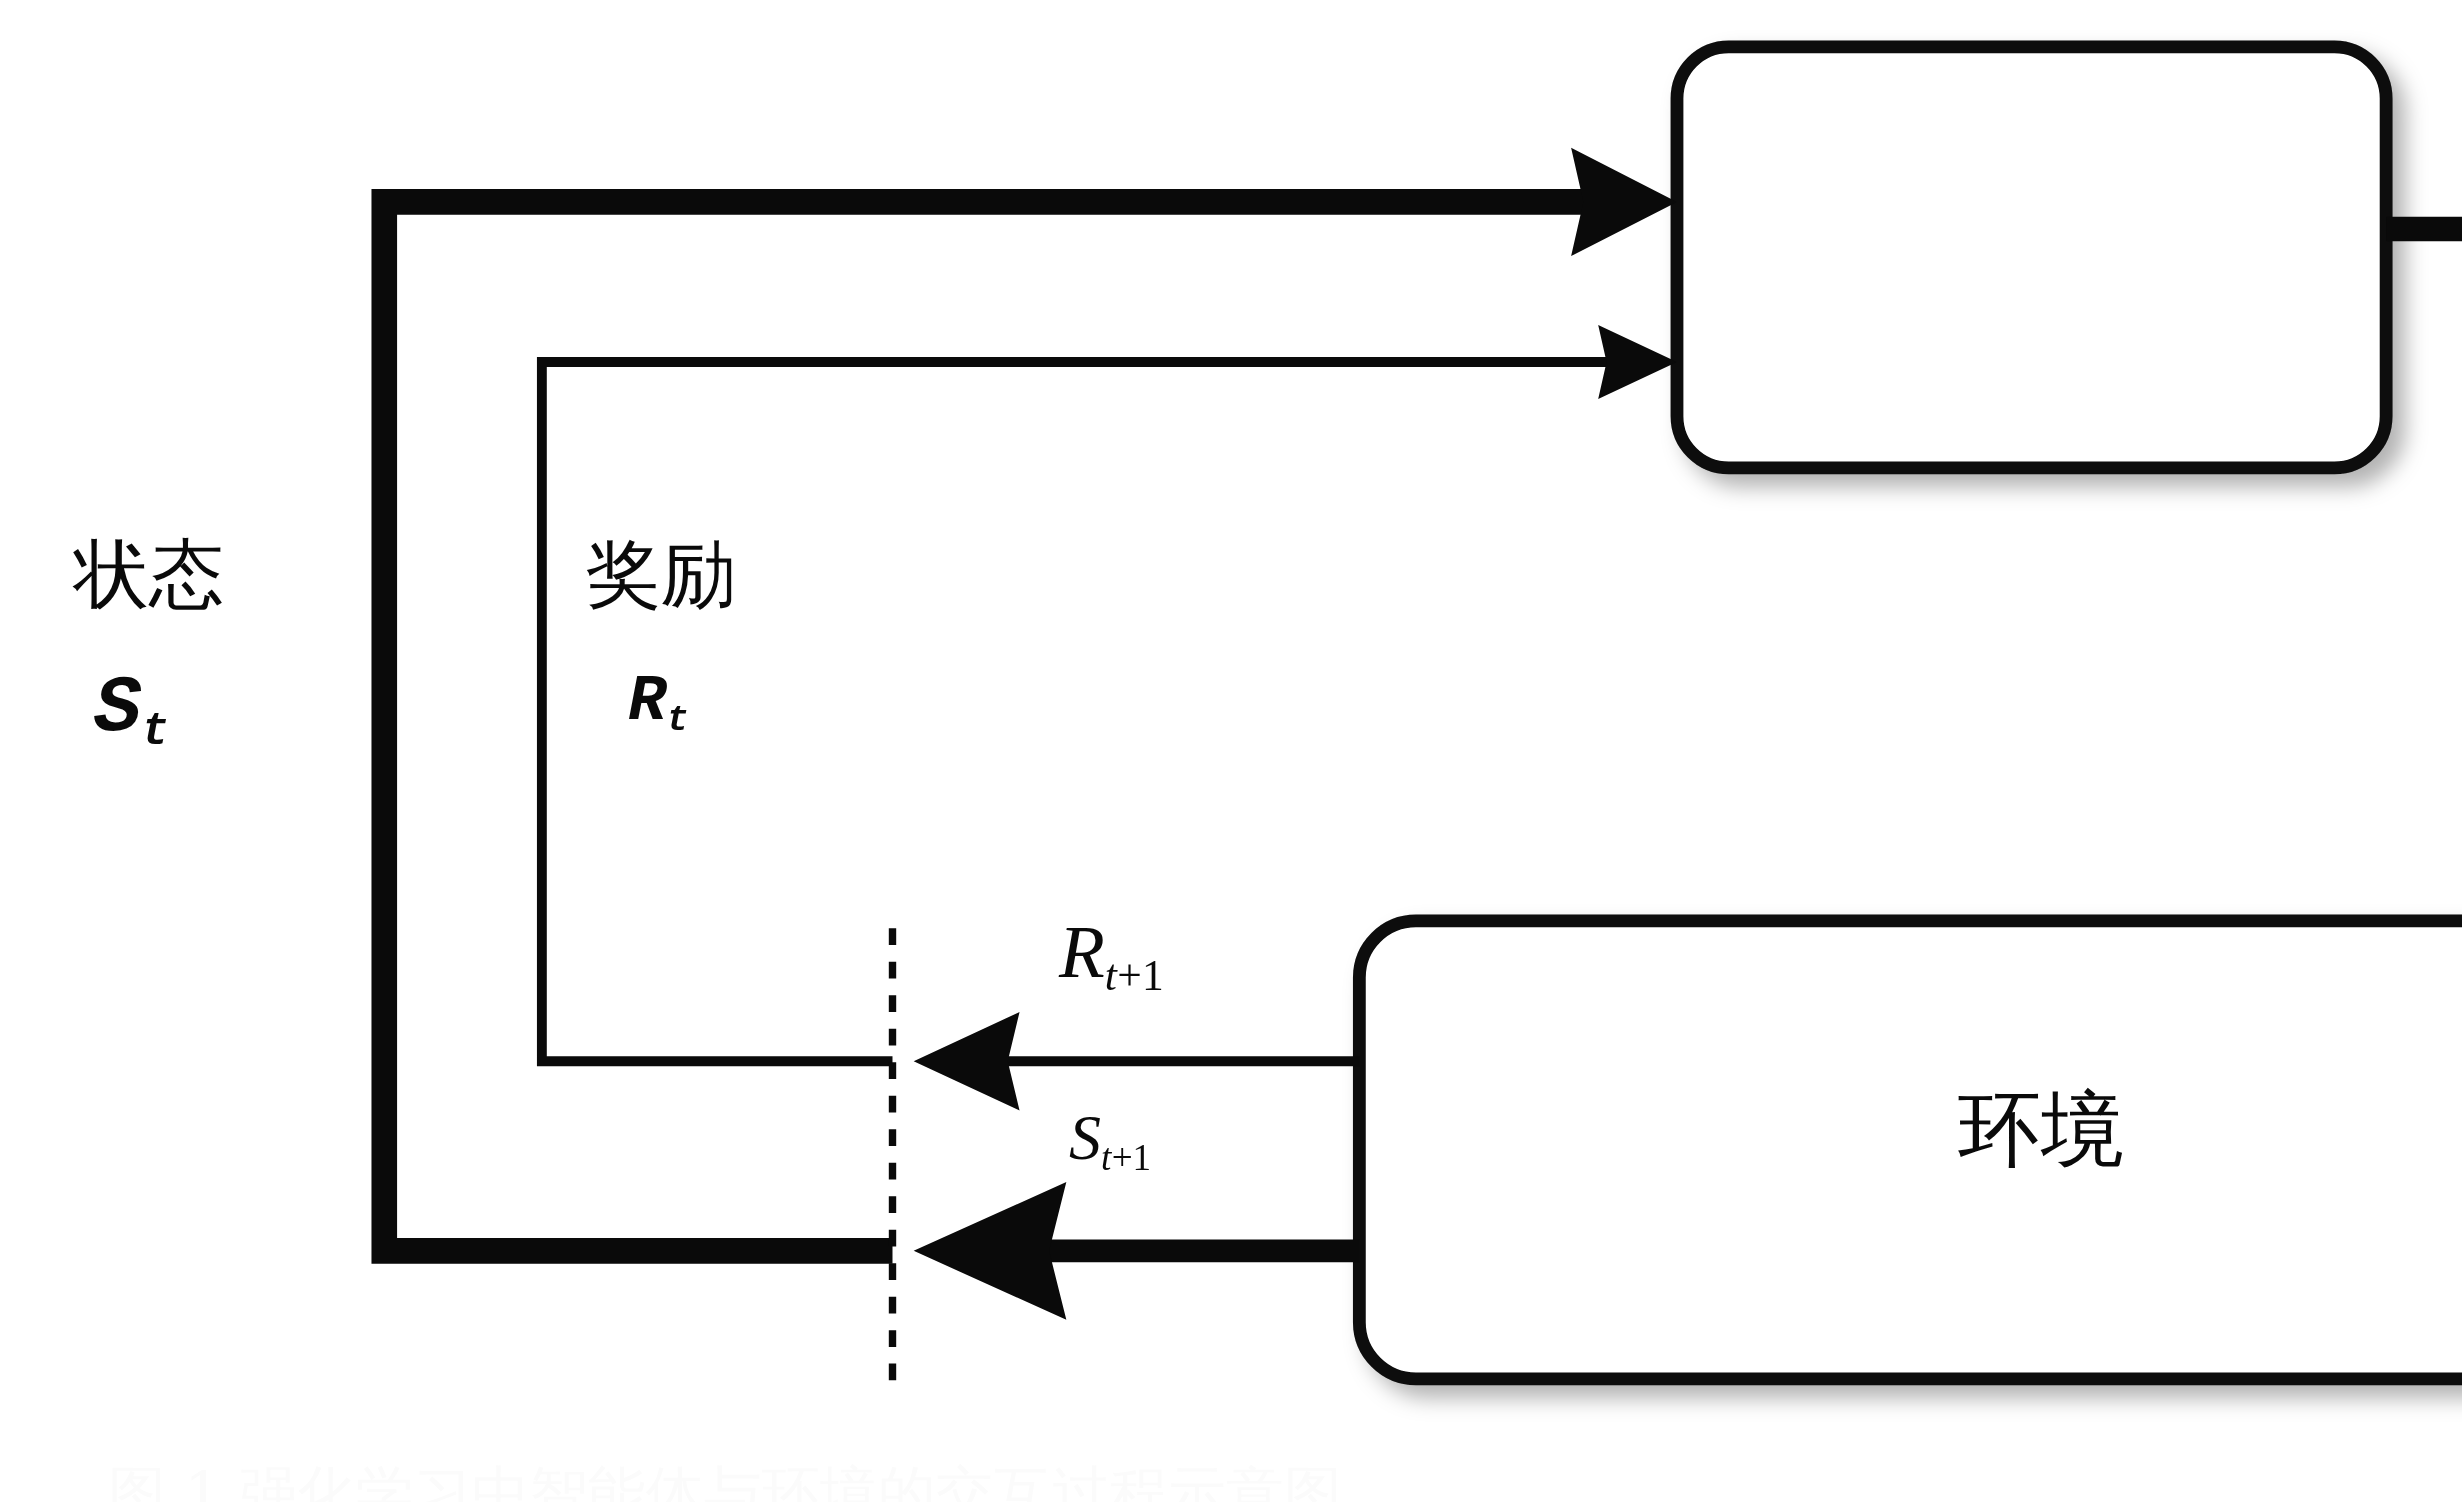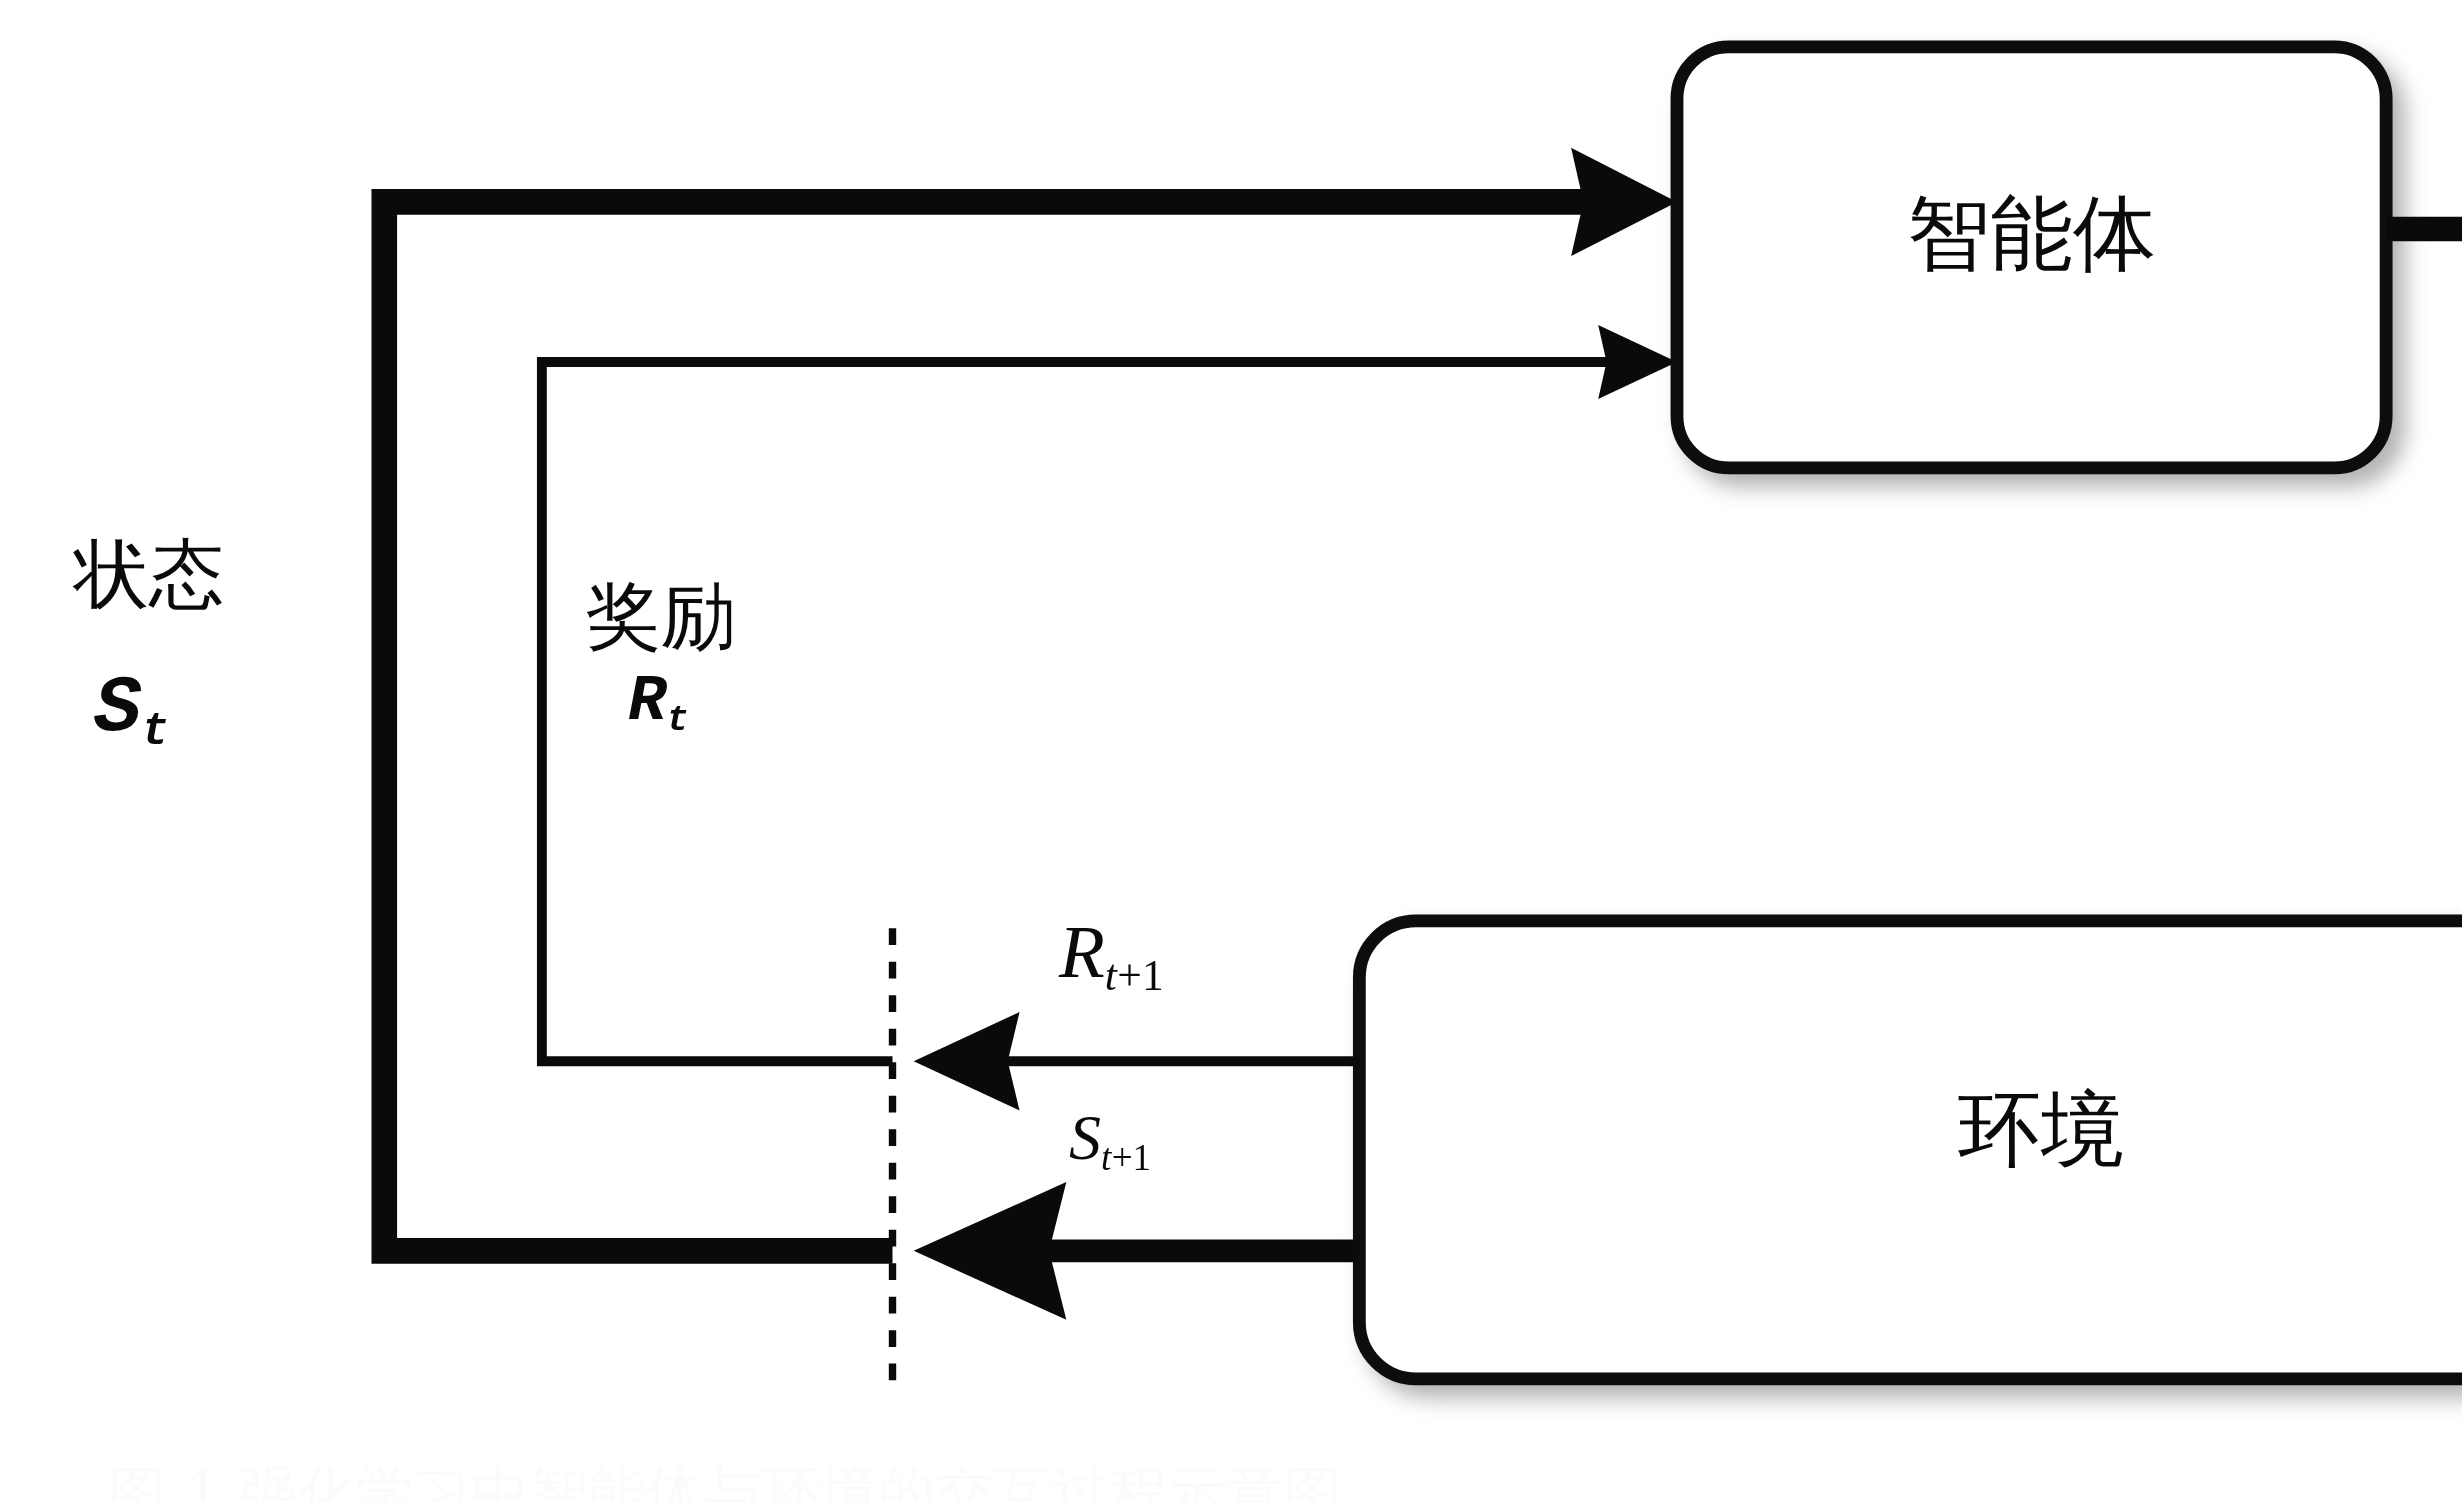--- a/index.html
+++ b/index.html
@@ -76,21 +76,21 @@
   #environment-box-label {
     left: 1359px; top: 1088px;
     width: 1364px;
     text-align: center;
     font-size: 83px;
   }
 
   
   #state-label-cjk   { left: 74px;  top: 537px; font-size: 75px; }
   #state-label-sym   { left: 94px;  top: 670px; font-size: 79px; }
-  #reward-label-cjk  { left: 586px; top: 537px; font-size: 75px; margin-top: 42px; }
+  #reward-label-cjk  { left: 586px; top: 537px; font-size: 75px; }
   #reward-label-sym  { left: 628px; top: 670px; font-size: 64px; }
 
   
   #reward-next-label { left: 1059px; top: 914px; font-size: 75px; }
   #state-next-label  { left: 1069px; top: 1106px; font-size: 64px; }
 
   
   #bottom-caption {
     left: 108px; top: 1464px;
     font-size: 58px;
@@ -140,21 +140,20 @@
     </g>
 
     <g>
       <line x1="2760" y1="2540" x2="2120" y2="2540" stroke="#0a0a0a" stroke-width="46"></line>
       <polygon points="1855,2540 2165,2400 2130,2540 2165,2680" fill="#0a0a0a"></polygon>
     </g>
 
     <line x1="1812" y1="1885" x2="1812" y2="2828" stroke="#0a0a0a" stroke-width="15" stroke-dasharray="34 34"></line>
   </svg>
 
-  <div class="lbl cjk" id="agent-box-label">智能体</div>
 
   <div class="lbl cjk" id="environment-box-label">环境</div>
 
   <div class="lbl cjk" id="state-label-cjk">状态</div>
   <div class="lbl mathit" id="state-label-sym"><span>S</span><span class="sub">t</span></div>
 
   <div class="lbl cjk" id="reward-label-cjk">奖励</div>
   <div class="lbl mathit" id="reward-label-sym"><span>R</span><span class="sub">t</span></div>
 
   <div class="lbl mathit-light" id="reward-next-label"><span>R</span><span class="sub">t</span><span class="sub-up">+1</span></div>

